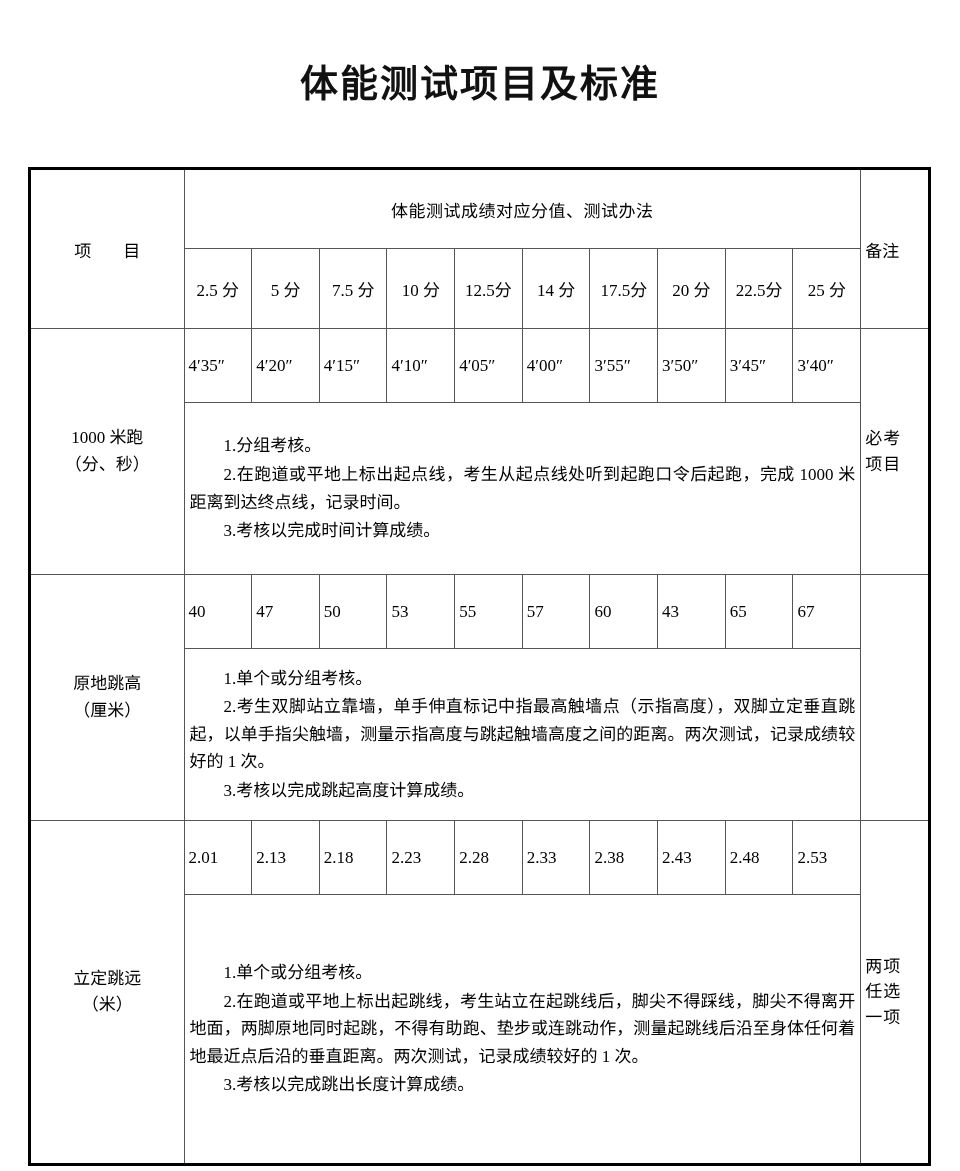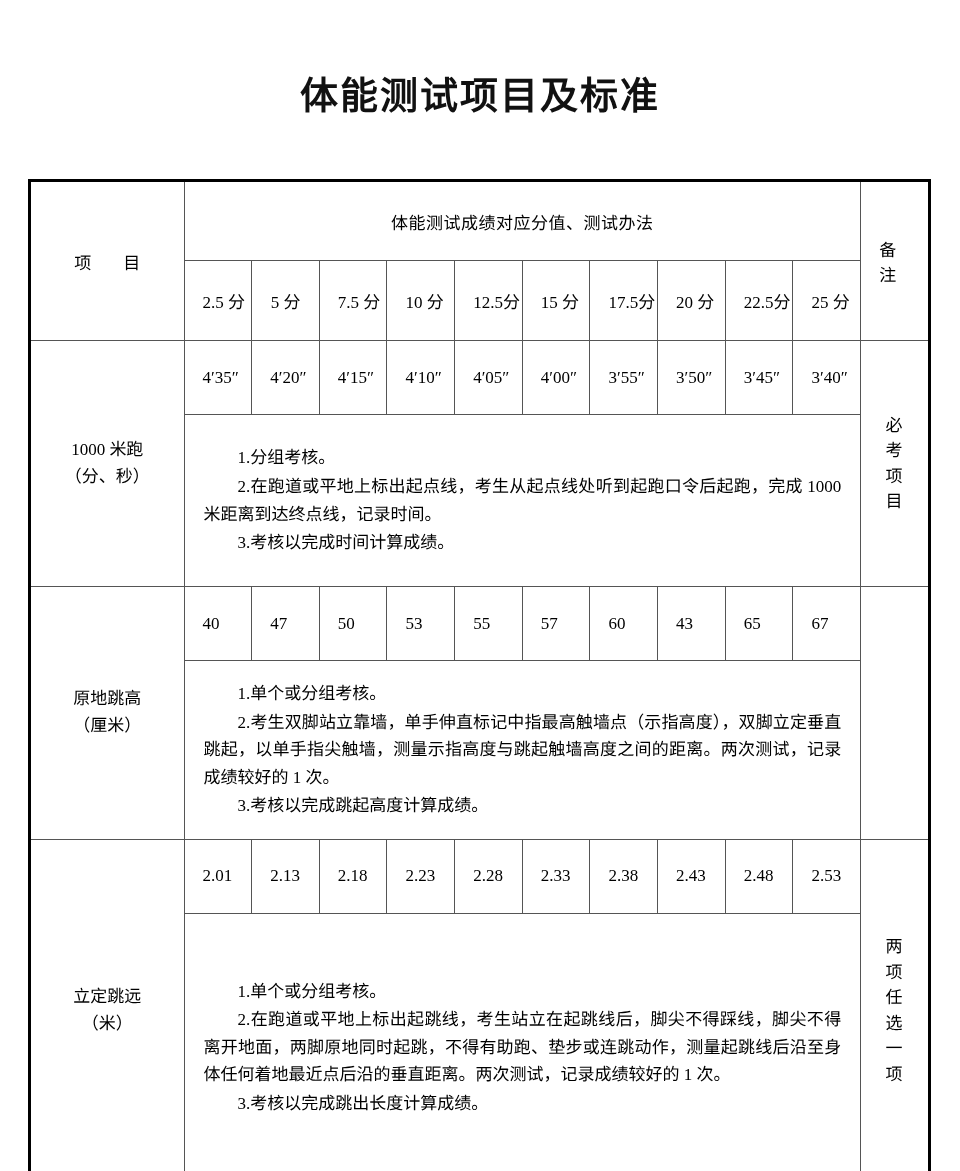--- a/index.html
+++ b/index.html
@@ -22,21 +22,21 @@
     height: 1171px;
     padding: 0;
   }
 
   .doc-title {
     text-align: center;
     font-family: "Liberation Serif", "DejaVu Serif", serif;
     font-weight: bold;
     font-size: 38px;
     letter-spacing: 2px;
-    margin: 12px;
+    margin: 0;
     padding-top: 62px;
     line-height: 1.2;
     color: #111;
   }
 
   .table-wrap {
     position: absolute;
     left: 28px;
     top: 167px;
     width: 903px;
@@ -52,21 +52,21 @@
   table.fitness, table.fitness td, table.fitness th {
     border: 1px solid #555;
   }
 
   
   table.fitness {
     border: 3px solid #000;
   }
 
   table.fitness td, table.fitness th {
-    padding: 18px;
+    padding: 4px;
     vertical-align: middle;
     font-weight: normal;
     font-size: 17px;
   }
 
   .col-item  { width: 153px; }
   .col-score { width: 67px; }
   .col-note  { width: 68px; }
 
   
@@ -119,21 +119,20 @@
     padding: 16px 10px 14px 10px;
     vertical-align: top;
   }
   .desc-cell p {
     margin: 1px;
     text-indent: 2em;
     text-align: justify;
   }
 
   .note-cell {
-    text-align: center;
     font-size: 18px;
     line-height: 1.5;
     letter-spacing: 1px;
   }
   .note-cell .nline { display: block; }
 
   
   .r-run-vals td   { height: 74px; }
   .r-run-desc td   { height: 172px; }
   .r-hj-vals td    { height: 74px; }
@@ -170,21 +169,21 @@
           <td class="hdr-item" rowspan="2">项    目</td>
           <td class="hdr-group" colspan="10">体能测试成绩对应分值、测试办法</td>
           <td class="hdr-note" rowspan="2">备注</td>
         </tr>
         <tr>
           <td class="hdr-score">2.5 分</td>
           <td class="hdr-score">5 分</td>
           <td class="hdr-score">7.5 分</td>
           <td class="hdr-score">10 分</td>
           <td class="hdr-score">12.5分</td>
-          <td class="hdr-score">15 分</td>
+          <td class="hdr-score">14 分</td>
           <td class="hdr-score">17.5分</td>
           <td class="hdr-score">20 分</td>
           <td class="hdr-score">22.5分</td>
           <td class="hdr-score">25 分</td>
         </tr>
 
         <tr class="r-run-vals">
           <td class="item-label" rowspan="2">
             <span>1000 米跑</span>
             <span class="l2">（分、秒）</span>

